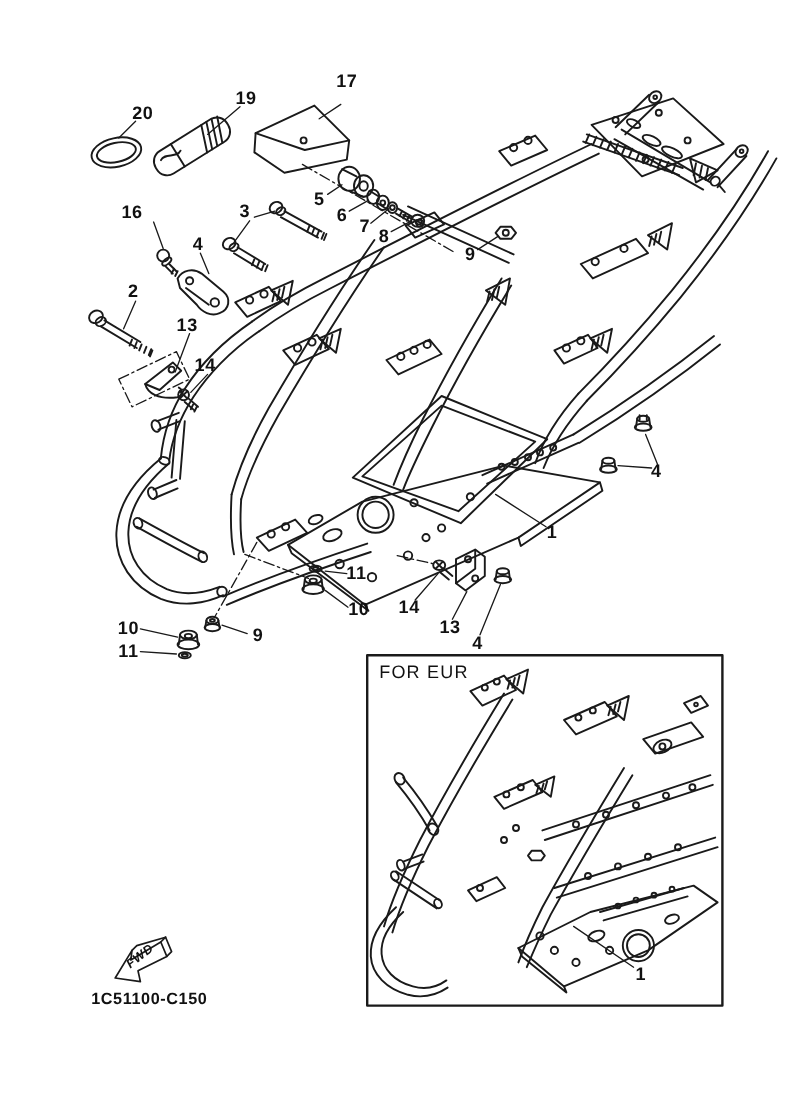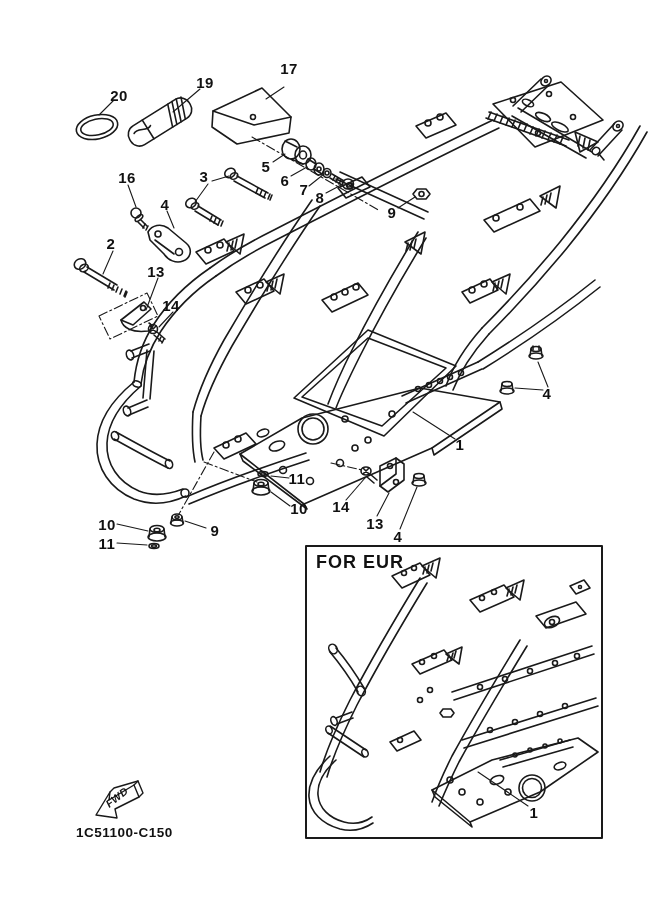--- a/index.html
+++ b/index.html
@@ -7,21 +7,21 @@
     position:relative;width:661px;height:913px;background:#ffffff;
     font-family:"Liberation Sans", sans-serif;overflow:hidden;margin:0 auto;
   }
   #art{position:absolute;left:0;top:0;}
   .callout{
     position:absolute;transform:translate(-50%,-50%);
     font-weight:bold;font-size:15px;color:#111;letter-spacing:.5px;
     font-family:"Liberation Sans", sans-serif;white-space:nowrap;
   }
   .inset-title{
-    position:absolute;left:316px;top:552px;font-weight:bold;font-size:18px;
+    position:absolute;left:316px;top:552px;font-weight:normal;font-size:15px;
     color:#111;letter-spacing:1px;
   }
   .drawing-code{
     position:absolute;left:76px;top:825px;font-weight:bold;font-size:13.5px;
     color:#111;letter-spacing:.5px;text-align:right;
   }
   .fwd-label{
     position:absolute;left:104px;top:791px;font-weight:bold;font-style:italic;
     font-size:10.5px;color:#111;transform:rotate(-38deg);letter-spacing:.5px;
   }
@@ -413,21 +413,21 @@
       <path d="M96,815 L110,792 L109,800 L134,785 L139,797 L115,809 L117,818 Z"></path>
       <path d="M134,785 L138,781 L143,793 L139,797"></path>
       <path d="M110,792 L114,788 L138,781"></path>
     </g>
   </g>
 </svg>
 
   <span class="callout" style="left:119px;top:95px">20</span>
   <span class="callout" style="left:205px;top:82px">19</span>
   <span class="callout" style="left:289px;top:68px">17</span>
-  <span class="callout" style="left:127px;top:177px">16</span>
+  <span class="callout" style="left:110px;top:177px">16</span>
   <span class="callout" style="left:165px;top:204px">4</span>
   <span class="callout" style="left:204px;top:176px">3</span>
   <span class="callout" style="left:111px;top:243px">2</span>
   <span class="callout" style="left:266px;top:166px">5</span>
   <span class="callout" style="left:285px;top:180px">6</span>
   <span class="callout" style="left:304px;top:189px">7</span>
   <span class="callout" style="left:320px;top:197px">8</span>
   <span class="callout" style="left:392px;top:212px">9</span>
   <span class="callout" style="left:156px;top:271px">13</span>
   <span class="callout" style="left:171px;top:305px">14</span>

